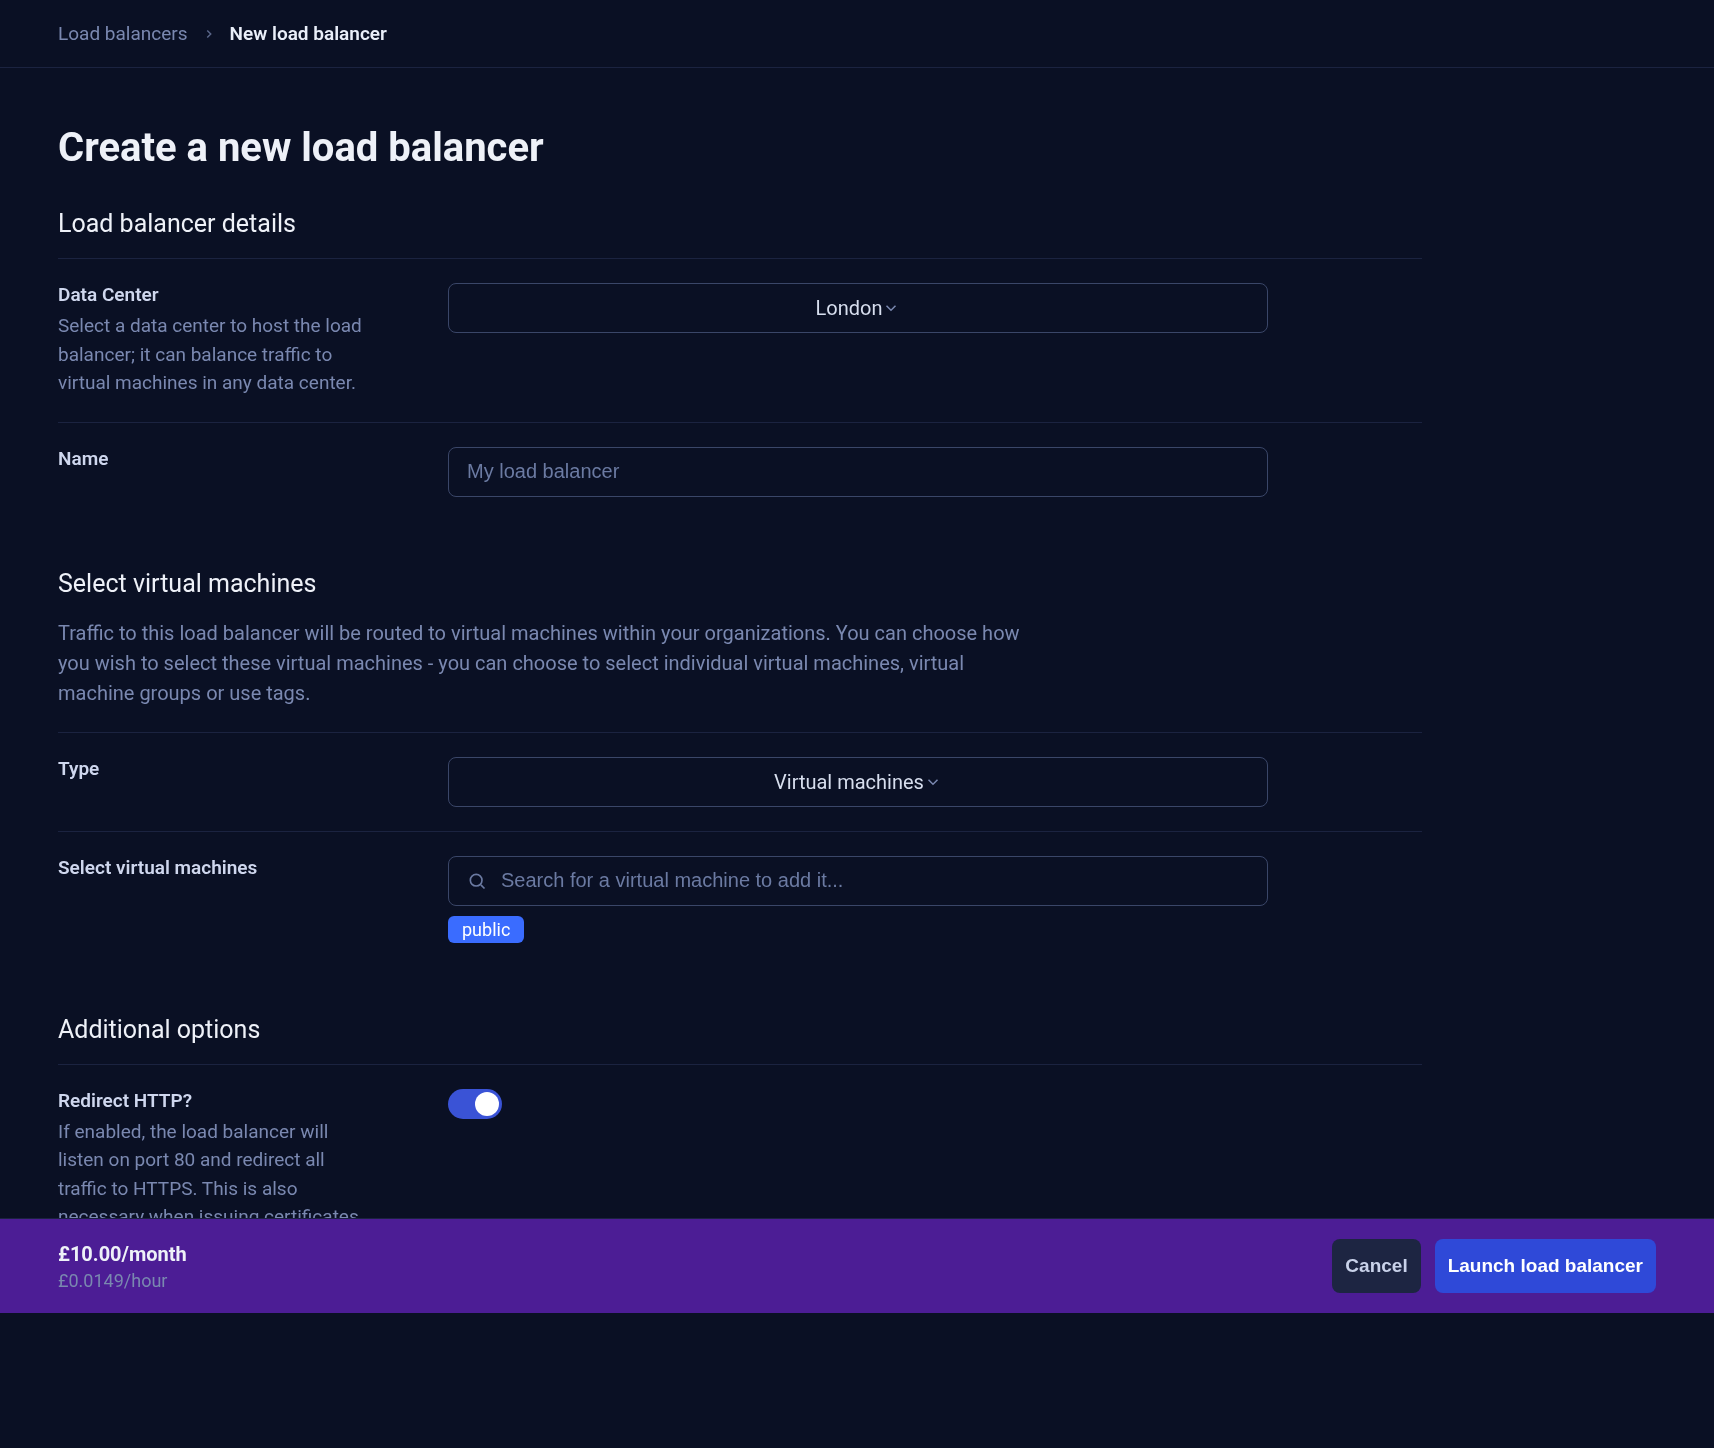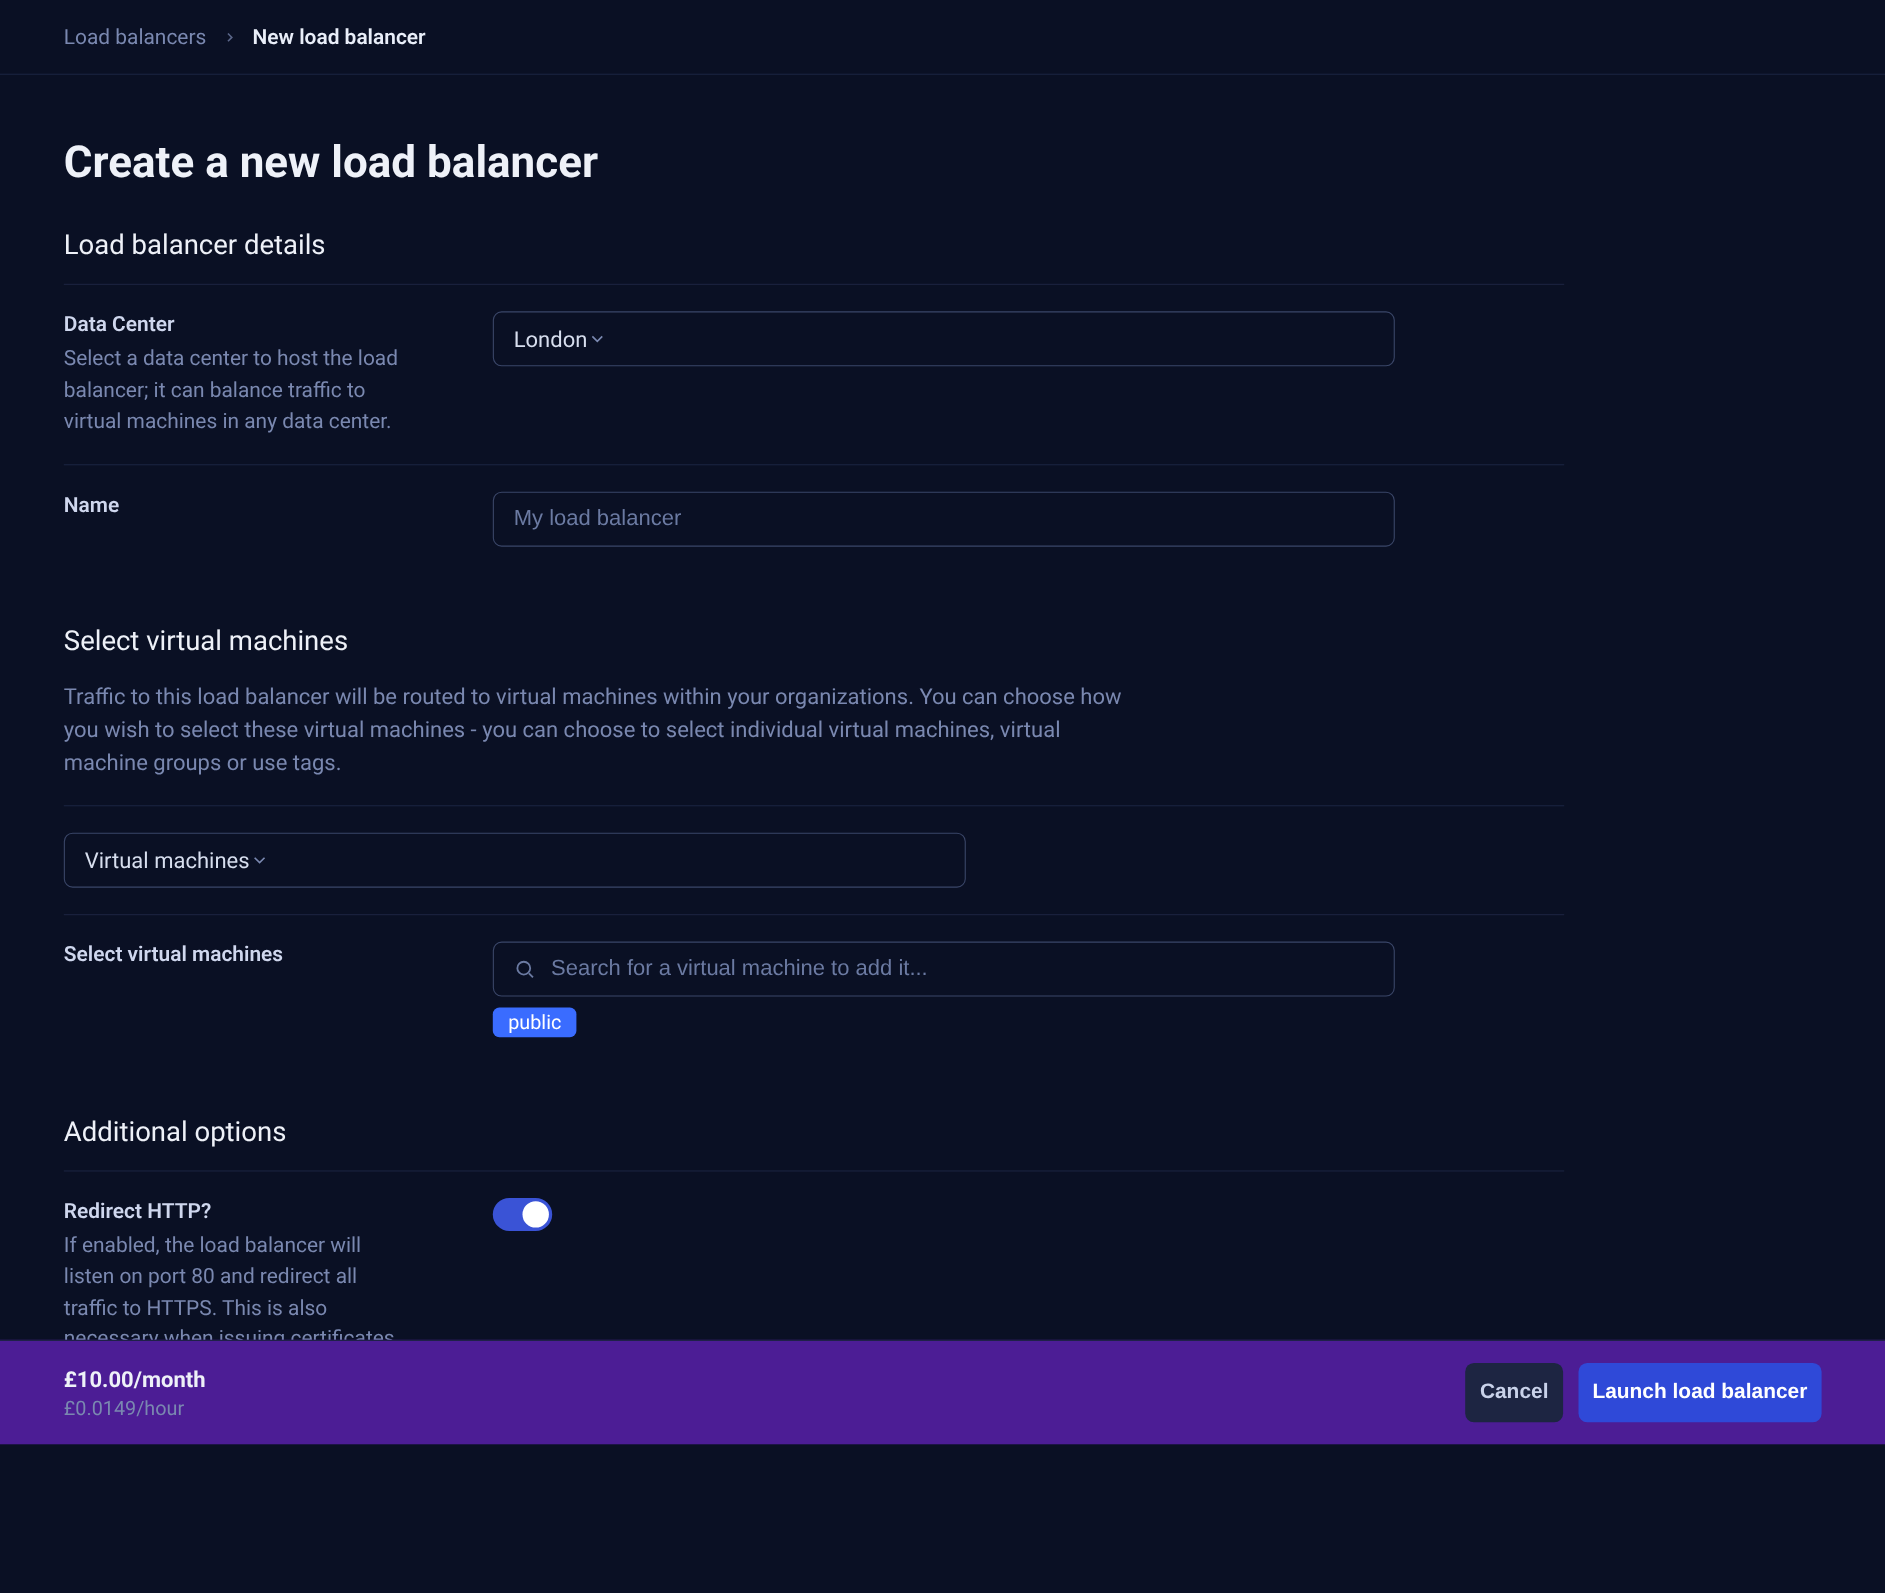--- a/index.html
+++ b/index.html
@@ -92,21 +92,21 @@
     background: transparent;
     border: 1px solid #3a4668;
     border-radius: 8px;
     color: #d7deee;
     font-size: 20px;
     padding: 0 18px;
     display: flex;
     align-items: center;
     position: relative;
   }
-  .select { cursor: pointer; justify-content: flex-start; }
+  .select { cursor: pointer; justify-content: center; }
   .select-chevron { color: #7a88b0; display:flex; align-items:center; }
   .input input, .search input {
     background: transparent;
     border: none;
     outline: none;
     color: #d7deee;
     font-size: 20px;
     width: 100%;
     height: 100%;
   }
@@ -235,20 +235,23 @@
         </div>
       </div>
     </div>
   </div>
 
   <div class="section">
     <h2 class="section-title">Select virtual machines</h2>
     <p class="section-desc">Traffic to this load balancer will be routed to virtual machines within your organizations. You can choose how you wish to select these virtual machines - you can choose to select individual virtual machines, virtual machine groups or use tags.</p>
 
     <div class="form-row">
+      <div class="form-label-col">
+        <div class="form-label">Type</div>
+      </div>
       <div class="form-control-col">
         <div class="select">
           <span>Virtual machines</span>
           <span class="select-chevron">
             <svg width="18" height="18" viewBox="0 0 24 24" fill="none" stroke="currentColor" stroke-width="2">
                   <polyline points="6 9 12 15 18 9"></polyline>
                 </svg>
           </span>
         </div>
       </div>

